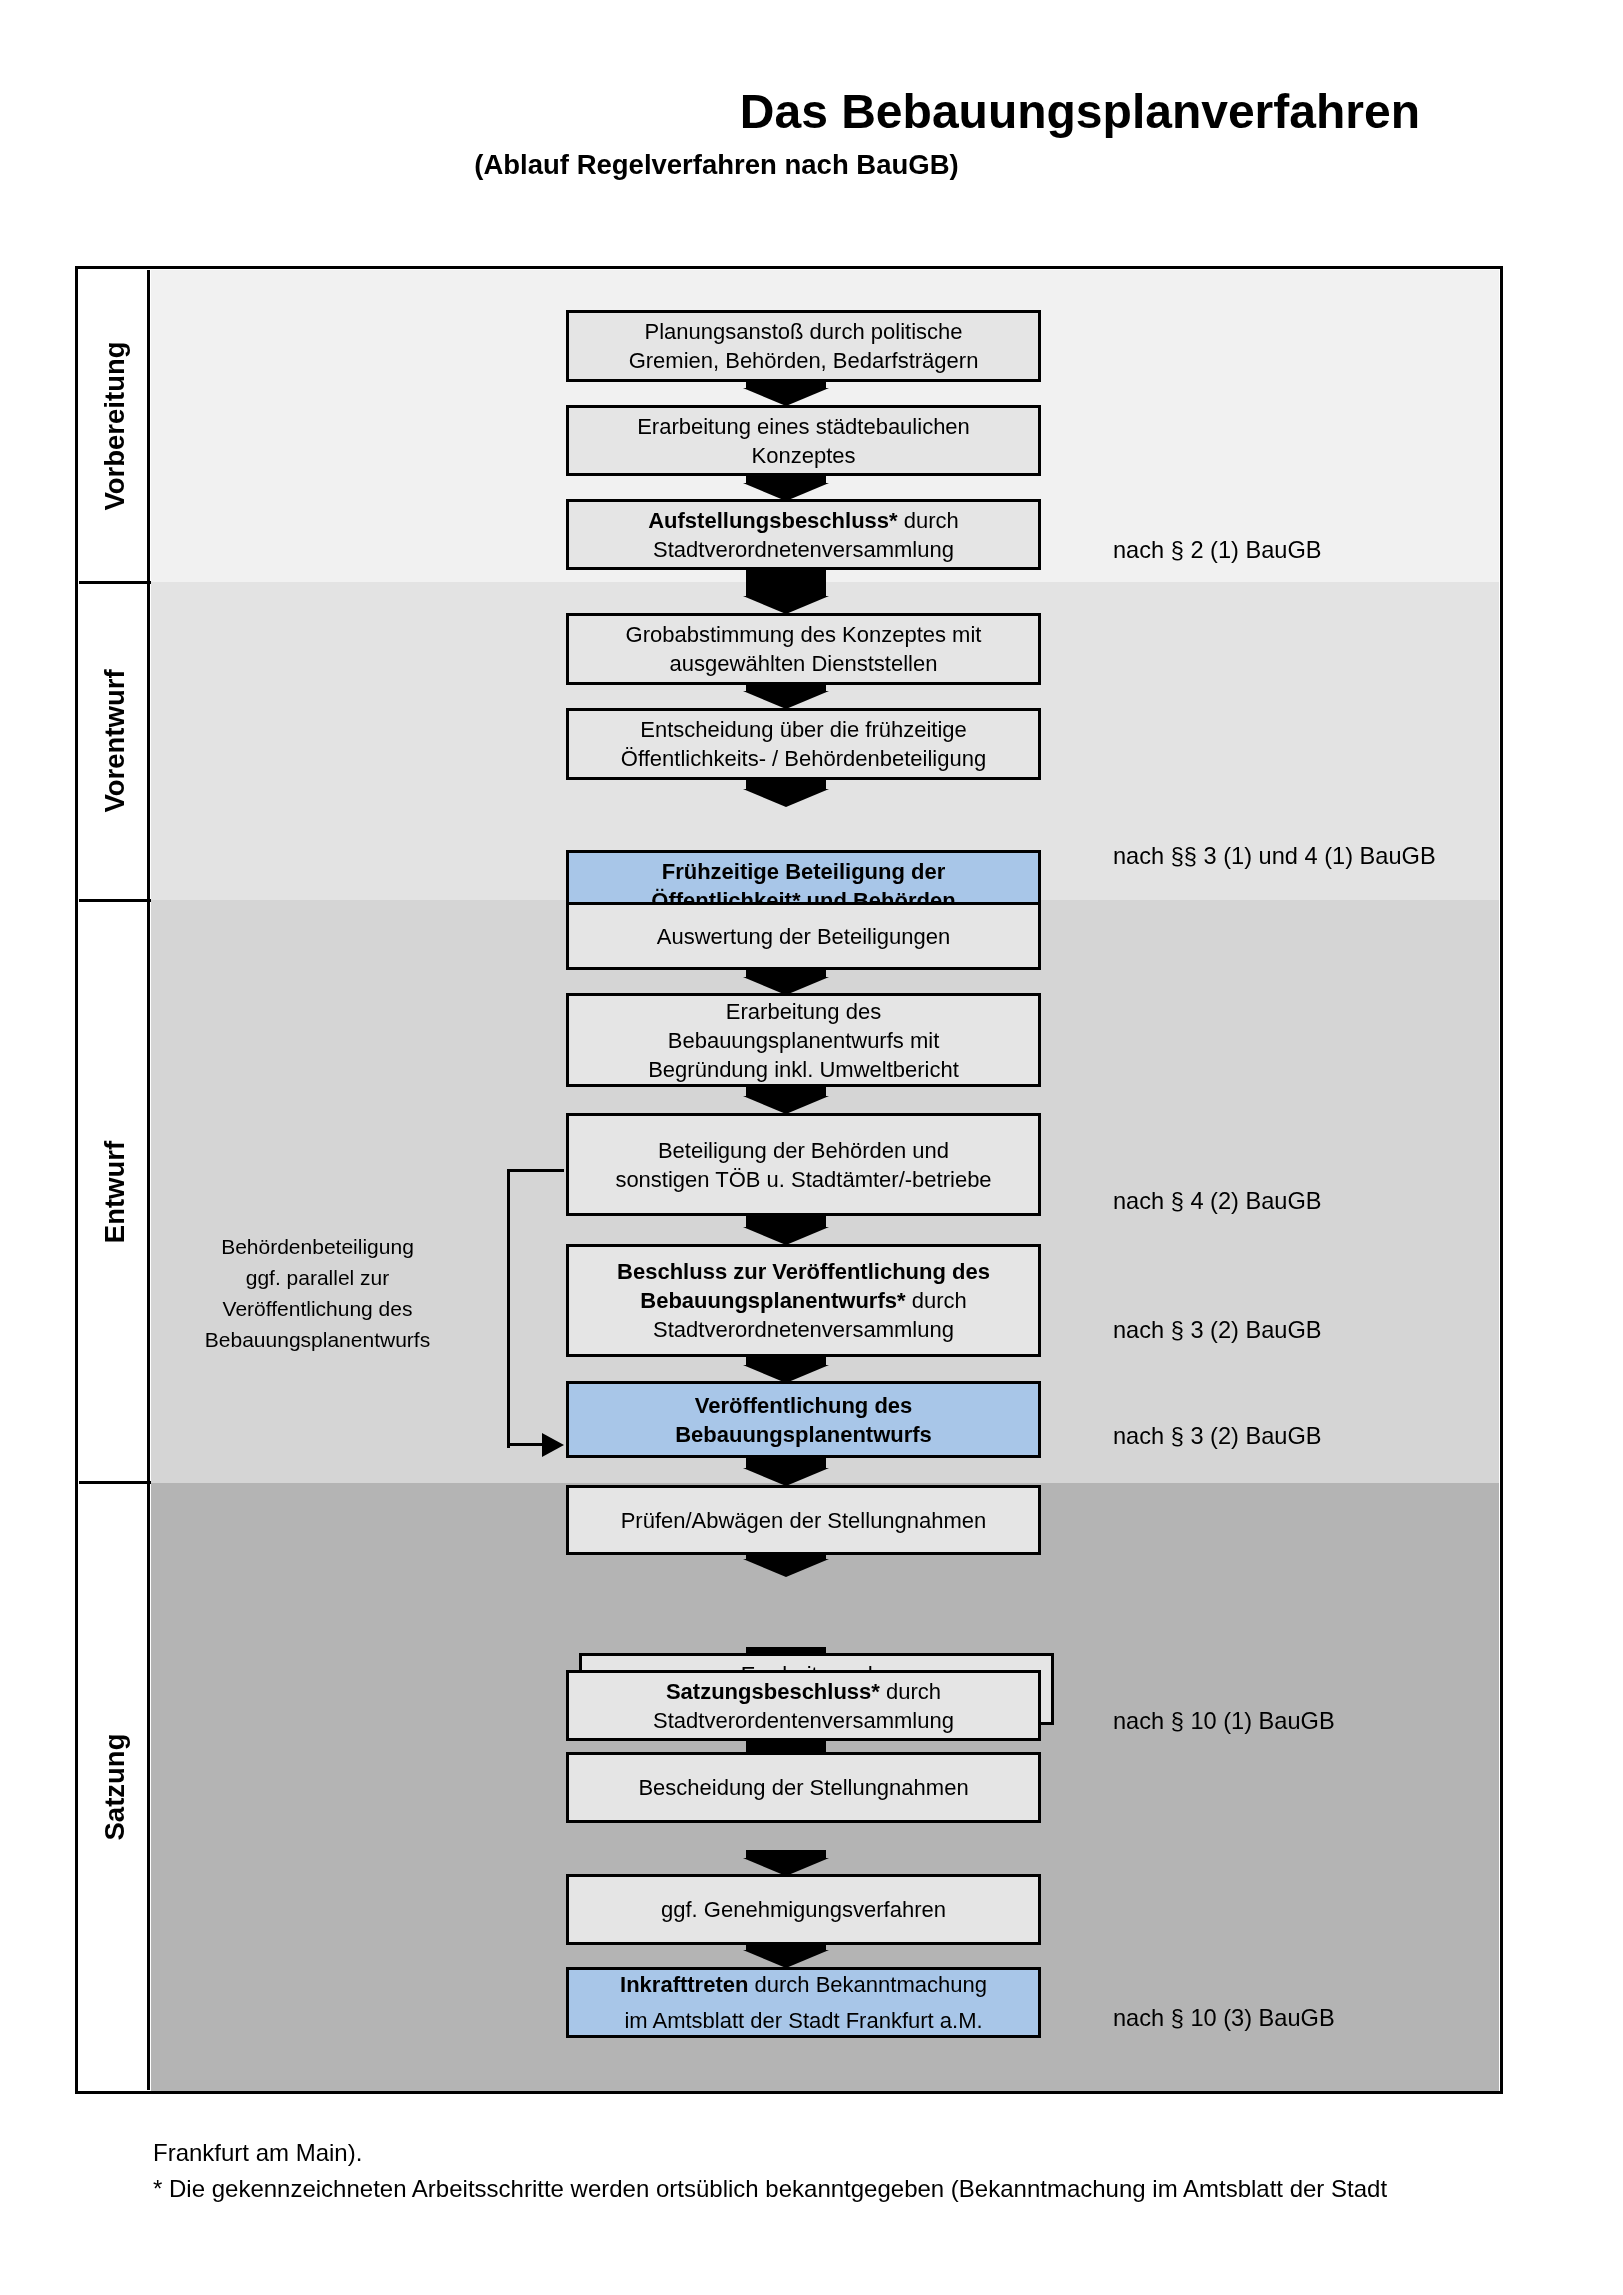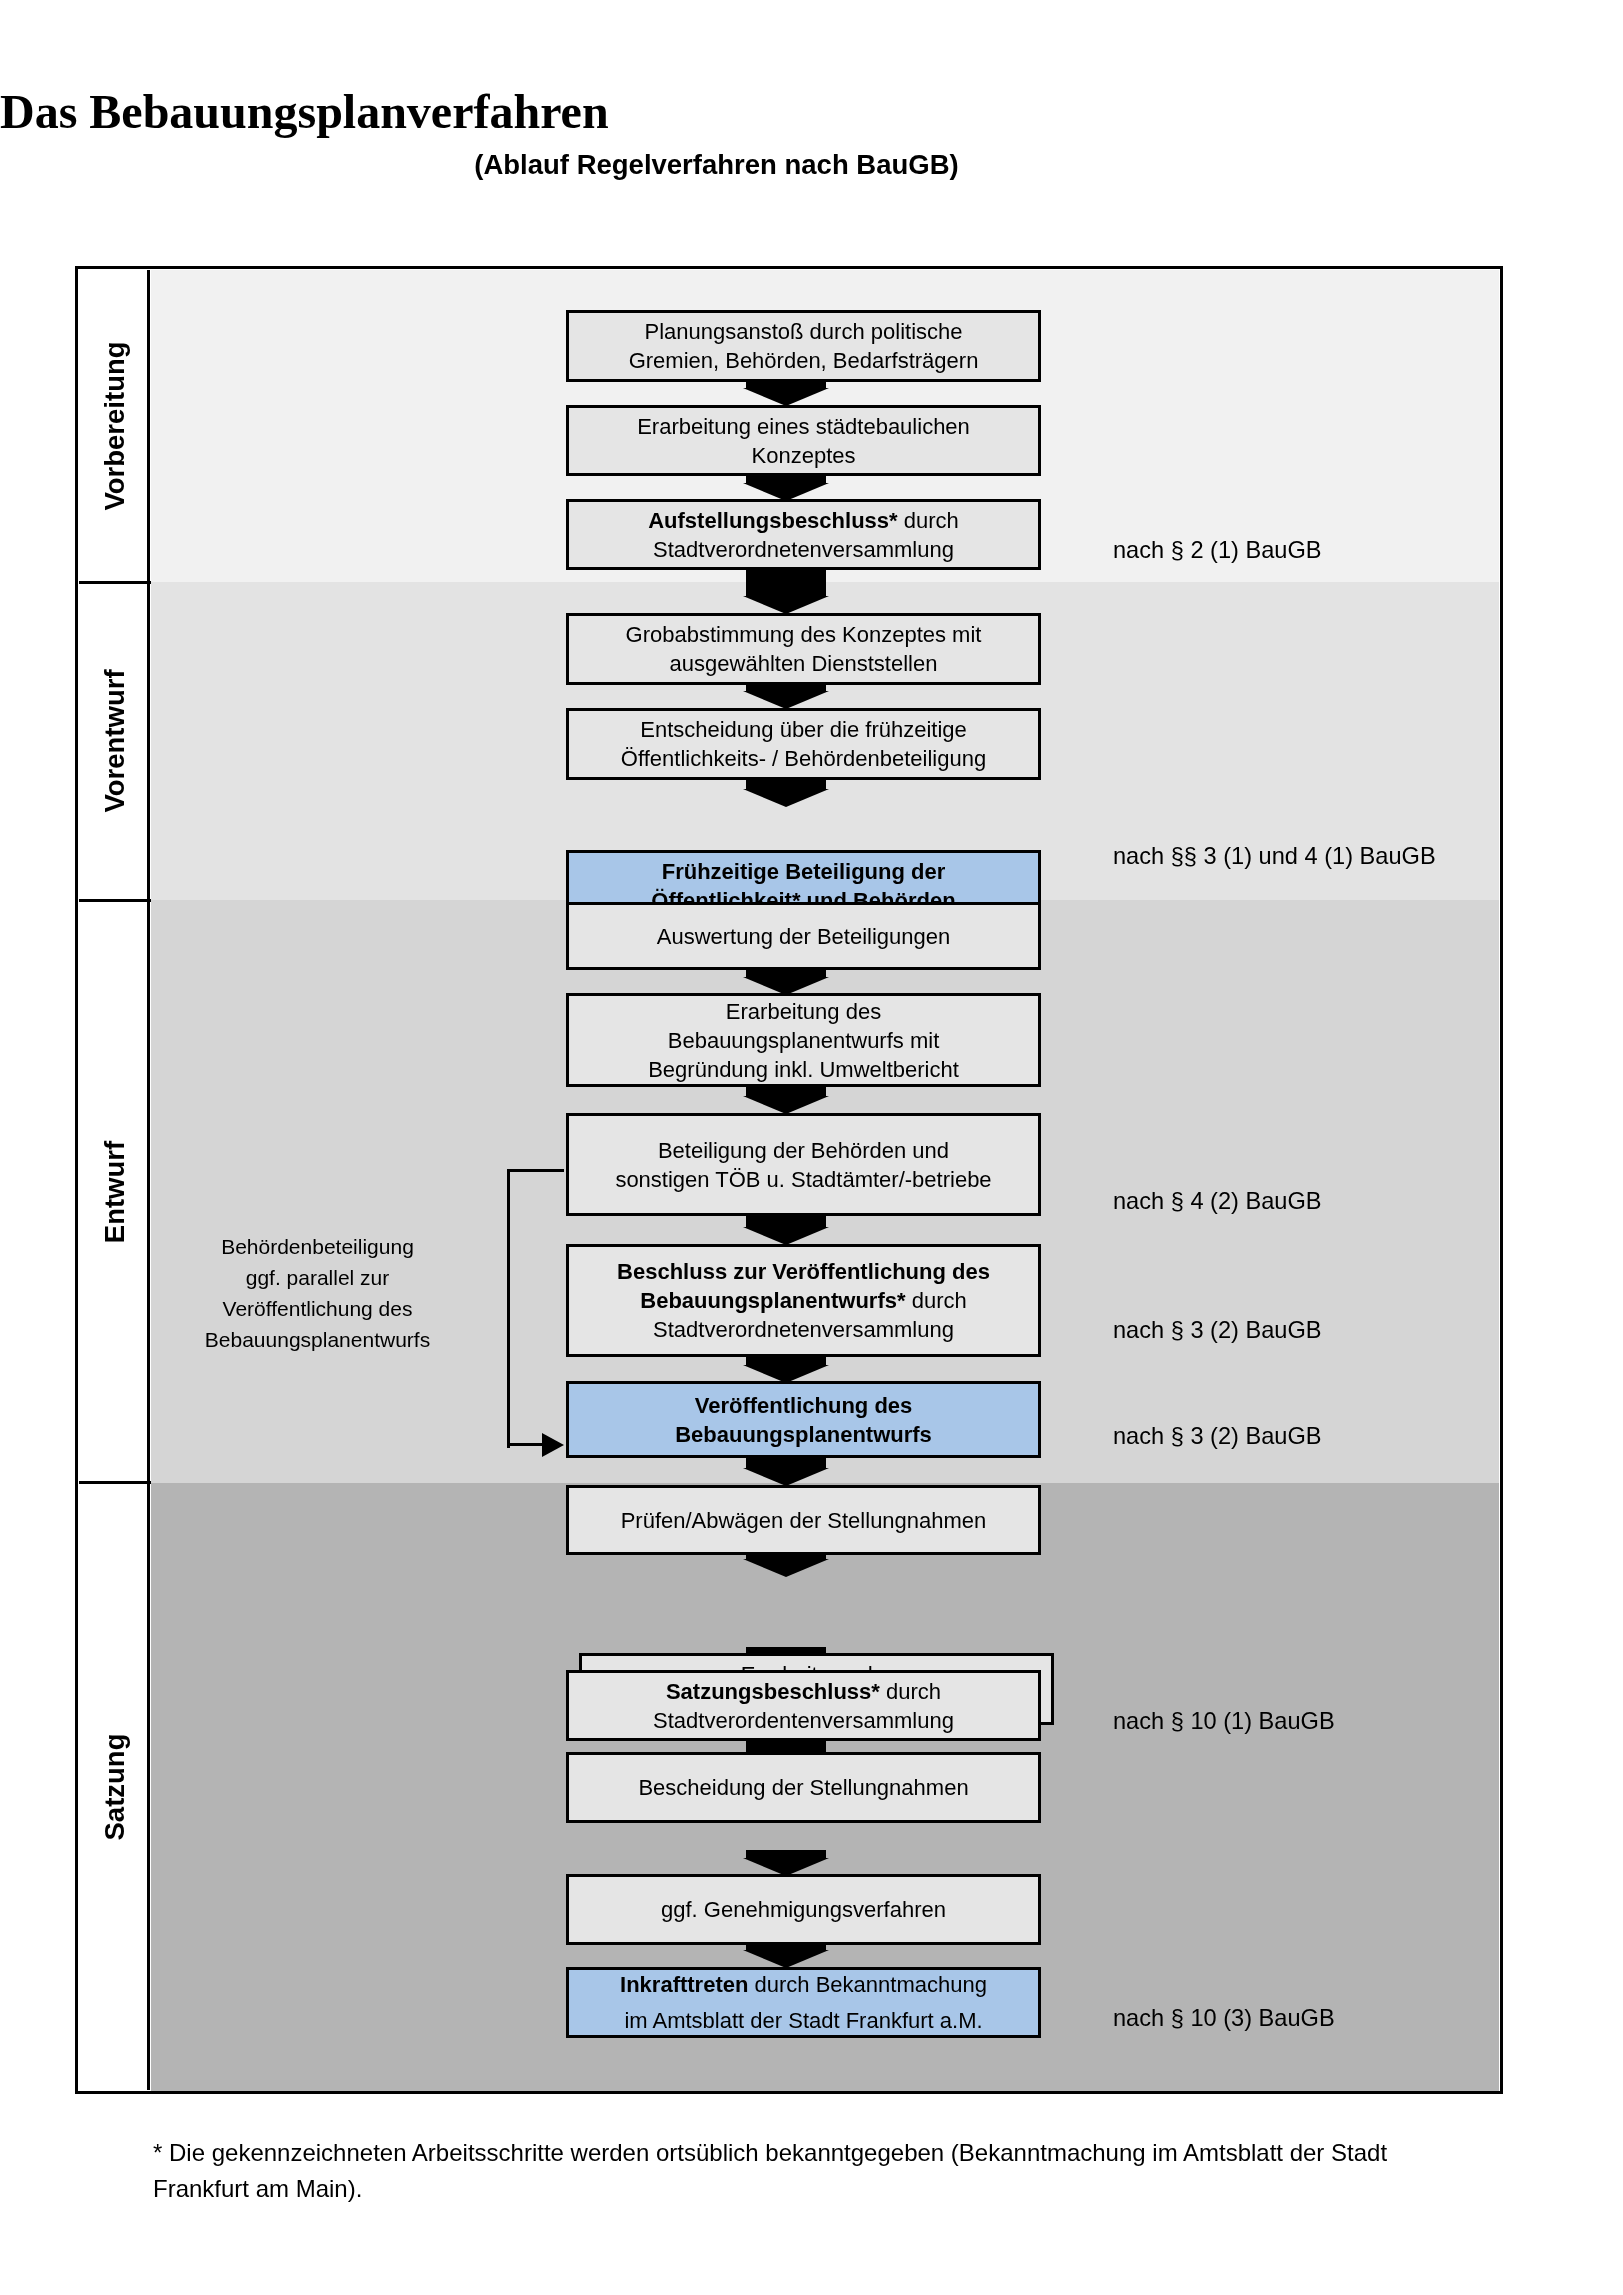--- a/index.html
+++ b/index.html
@@ -4,21 +4,21 @@
 <style>
   html,body{margin:0;padding:0;}
   body{
     width:1623px;height:2295px;position:relative;overflow:hidden;
     background:#ffffff;color:#000;
     font-family:"Liberation Sans", sans-serif;
   }
   
   #title{
     position:absolute;left:0;top:84px;width:1420px;
-    text-align:left;font-size:48px;font-weight:bold;letter-spacing:0px;font-family:Liberation Serif, serif;
+    text-align:right;font-size:48px;font-weight:bold;letter-spacing:0px;
   }
   #subtitle{
     position:absolute;left:0;top:149px;width:1433px;
     text-align:center;font-size:27.5px;font-weight:bold;
   }
   
   .sectionbg{position:absolute;left:151px;width:1348px;z-index:0;}
   #sec1{top:270px;height:312px;background:#f1f1f1;}
   #sec2{top:582px;height:318px;background:#e3e3e3;}
   #sec3{top:900px;height:583px;background:#d5d5d5;}
@@ -281,16 +281,16 @@
   <div>ggf. parallel zur</div>
   <div>Veröffentlichung des</div>
   <div>Bebauungsplanentwurfs</div>
 </div>
 <div class="connpart" id="conn-v"></div>
 <div class="connpart" id="conn-htop"></div>
 <div class="connpart" id="conn-hbot"></div>
 <div id="conn-head"></div>
 
 <div id="footnote">
+  <div>Frankfurt am Main).</div>
   <div>* Die gekennzeichneten Arbeitsschritte werden ortsüblich bekanntgegeben (Bekanntmachung im Amtsblatt  der Stadt</div>
-  <div>Frankfurt am Main).</div>
 </div>
 
 
 </body></html>

